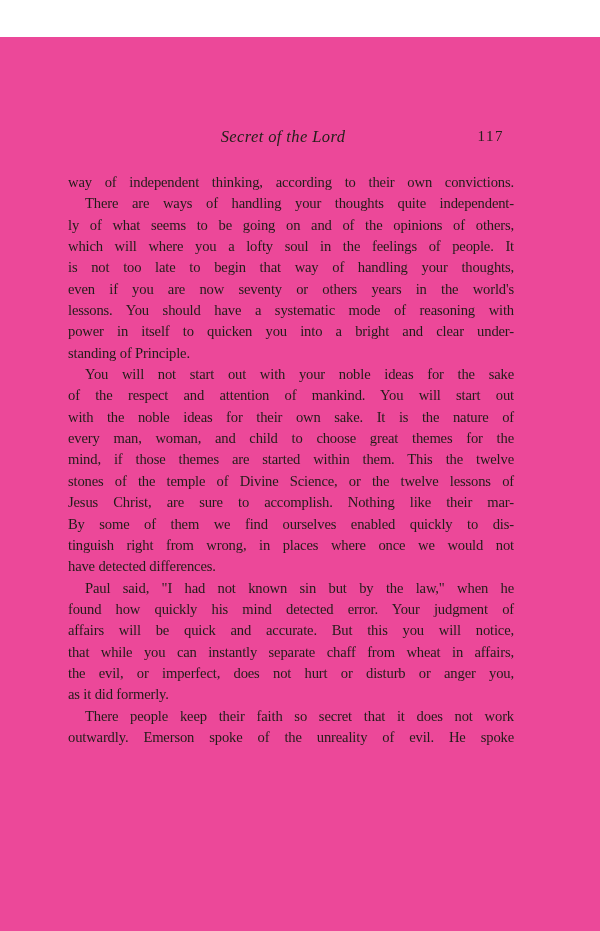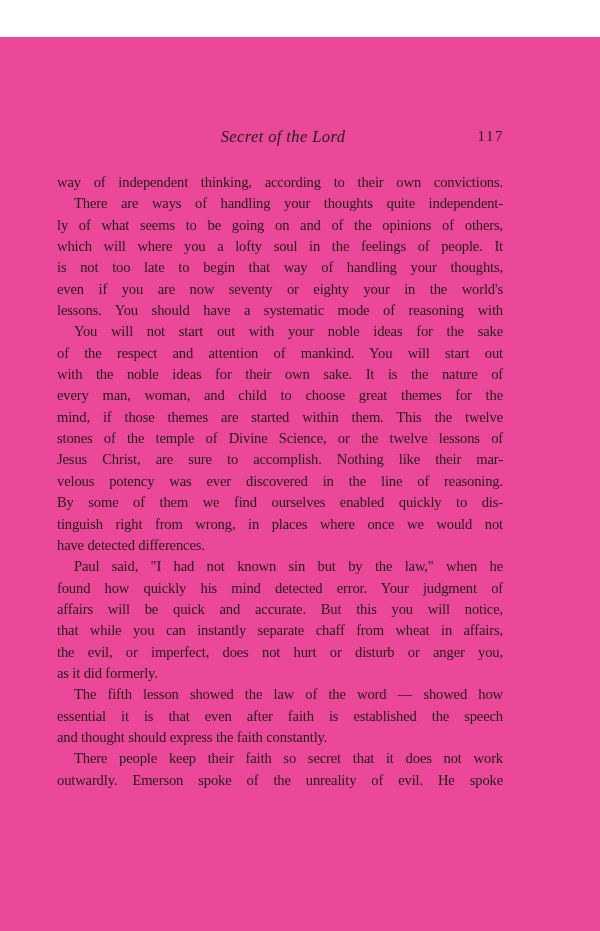--- a/index.html
+++ b/index.html
@@ -41,21 +41,21 @@
     font-size: 15px;
     letter-spacing: 1.5px;
     font-variant-numeric: oldstyle-nums;
     color: #25201b;
     text-align: right;
   }
   
   .text-block {
     position: absolute;
     top: 135px;
-    left: 57px;
+    left: 68px;
     width: 446px;
   }
   .para { margin: 0; padding: 0; }
   .line {
     font-size: 14.6px;
     line-height: 21.35px;
     height: 21.35px;
     letter-spacing: -0.15px;
     white-space: nowrap;
     text-align: justify;
@@ -93,53 +93,49 @@
 
     <div class="para">
       <div class="line">way of independent thinking, according to their own convictions.</div>
     </div>
 
     <div class="para">
       <div class="line ind">There are ways of handling your thoughts quite independent-</div>
       <div class="line">ly of what seems to be going on and of the opinions of others,</div>
       <div class="line">which will where you a lofty soul in the feelings of people. It</div>
       <div class="line">is not too late to begin that way of handling your thoughts,</div>
-      <div class="line">even if you are now seventy or eighty your in the world's</div>
+      <div class="line">even if you are now seventy or others years in the world's</div>
       <div class="line">lessons. You should have a systematic mode of reasoning with</div>
+      <div class="line">power in itself to quicken you into a bright and clear under-</div>
+      <div class="line last">standing of Principle.</div>
     </div>
 
     <div class="para">
       <div class="line ind">You will not start out with your noble ideas for the sake</div>
       <div class="line">of the respect and attention of mankind. You will start out</div>
       <div class="line">with the noble ideas for their own sake. It is the nature of</div>
       <div class="line">every man, woman, and child to choose great themes for the</div>
       <div class="line">mind, if those themes are started within them. This the twelve</div>
       <div class="line">stones of the temple of Divine Science, or the twelve lessons of</div>
       <div class="line">Jesus Christ, are sure to accomplish. Nothing like their mar-</div>
-      <div class="line">velous potency was ever discovered in the line of reasoning.</div>
       <div class="line">By some of them we find ourselves enabled quickly to dis-</div>
       <div class="line">tinguish right from wrong, in places where once we would not</div>
       <div class="line last">have detected differences.</div>
     </div>
 
     <div class="para">
       <div class="line ind">Paul said, "I had not known sin but by the law," when he</div>
       <div class="line">found how quickly his mind detected error. Your judgment of</div>
       <div class="line">affairs will be quick and accurate. But this you will notice,</div>
       <div class="line">that while you can instantly separate chaff from wheat in affairs,</div>
       <div class="line">the evil, or imperfect, does not hurt or disturb or anger you,</div>
       <div class="line last">as it did formerly.</div>
     </div>
 
 
-    <div class="para">
-      <div class="line ind">The fifth lesson showed the law of the word — showed how</div>
-      <div class="line">essential it is that even after faith is established the speech</div>
-      <div class="line last">and thought should express the faith constantly.</div>
-    </div>
 
     <div class="para">
       <div class="line ind">There people keep their faith so secret that it does not work</div>
       <div class="line">outwardly. Emerson spoke of the unreality of evil. He spoke</div>
     </div>
 
   </div>
 
   <div class="artifact-rule">
     <span class="seg1"></span>

